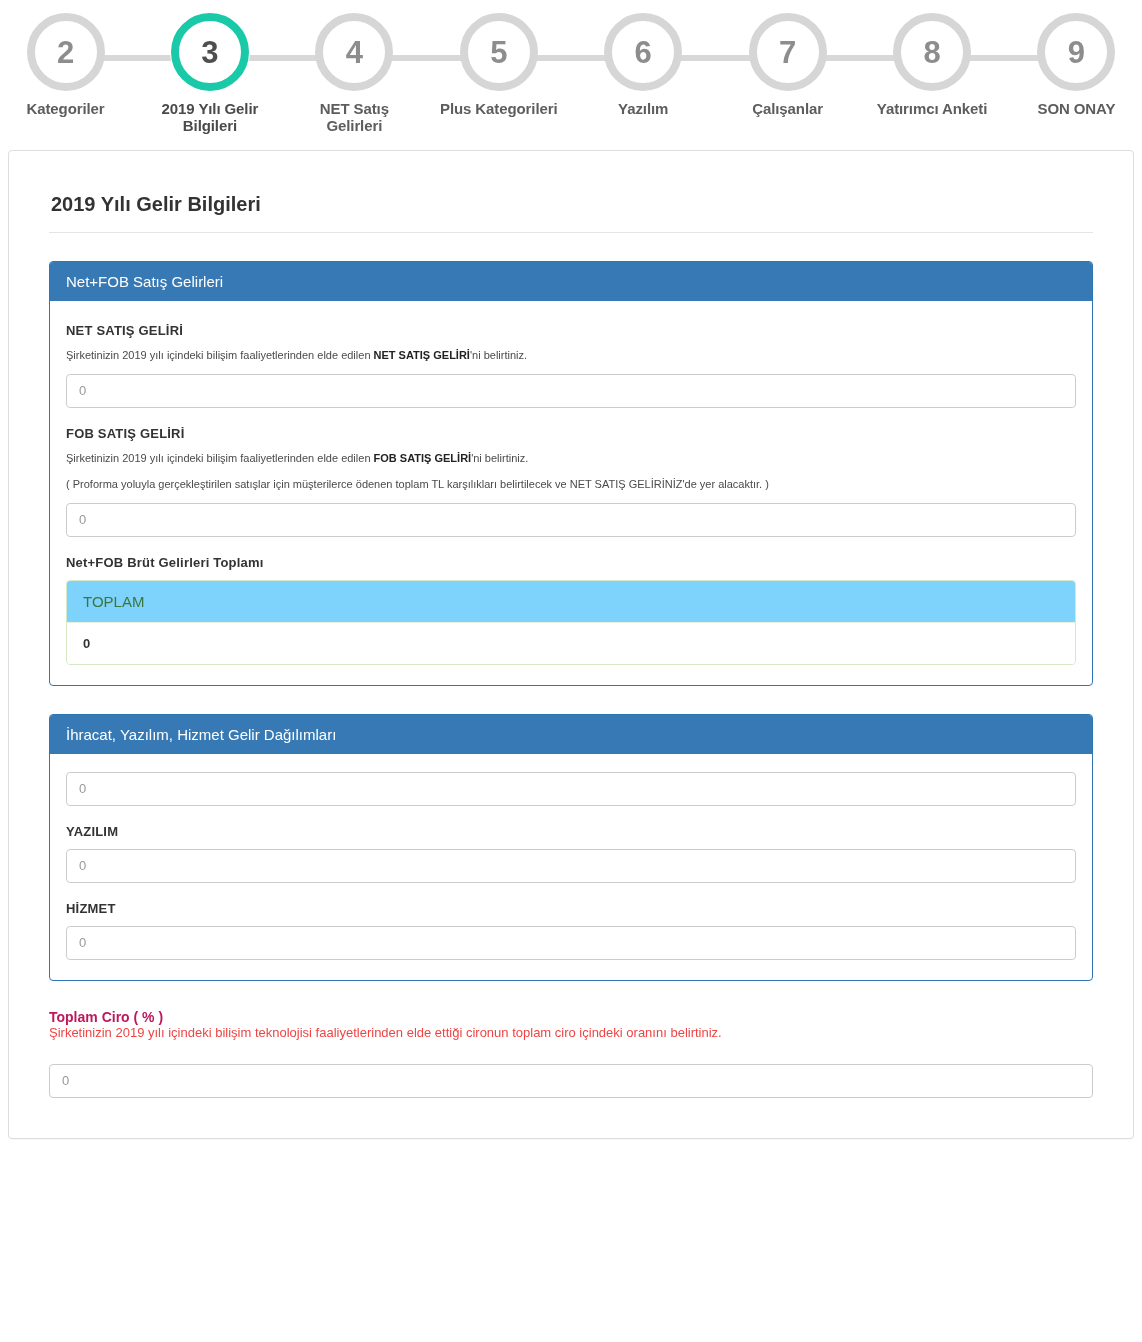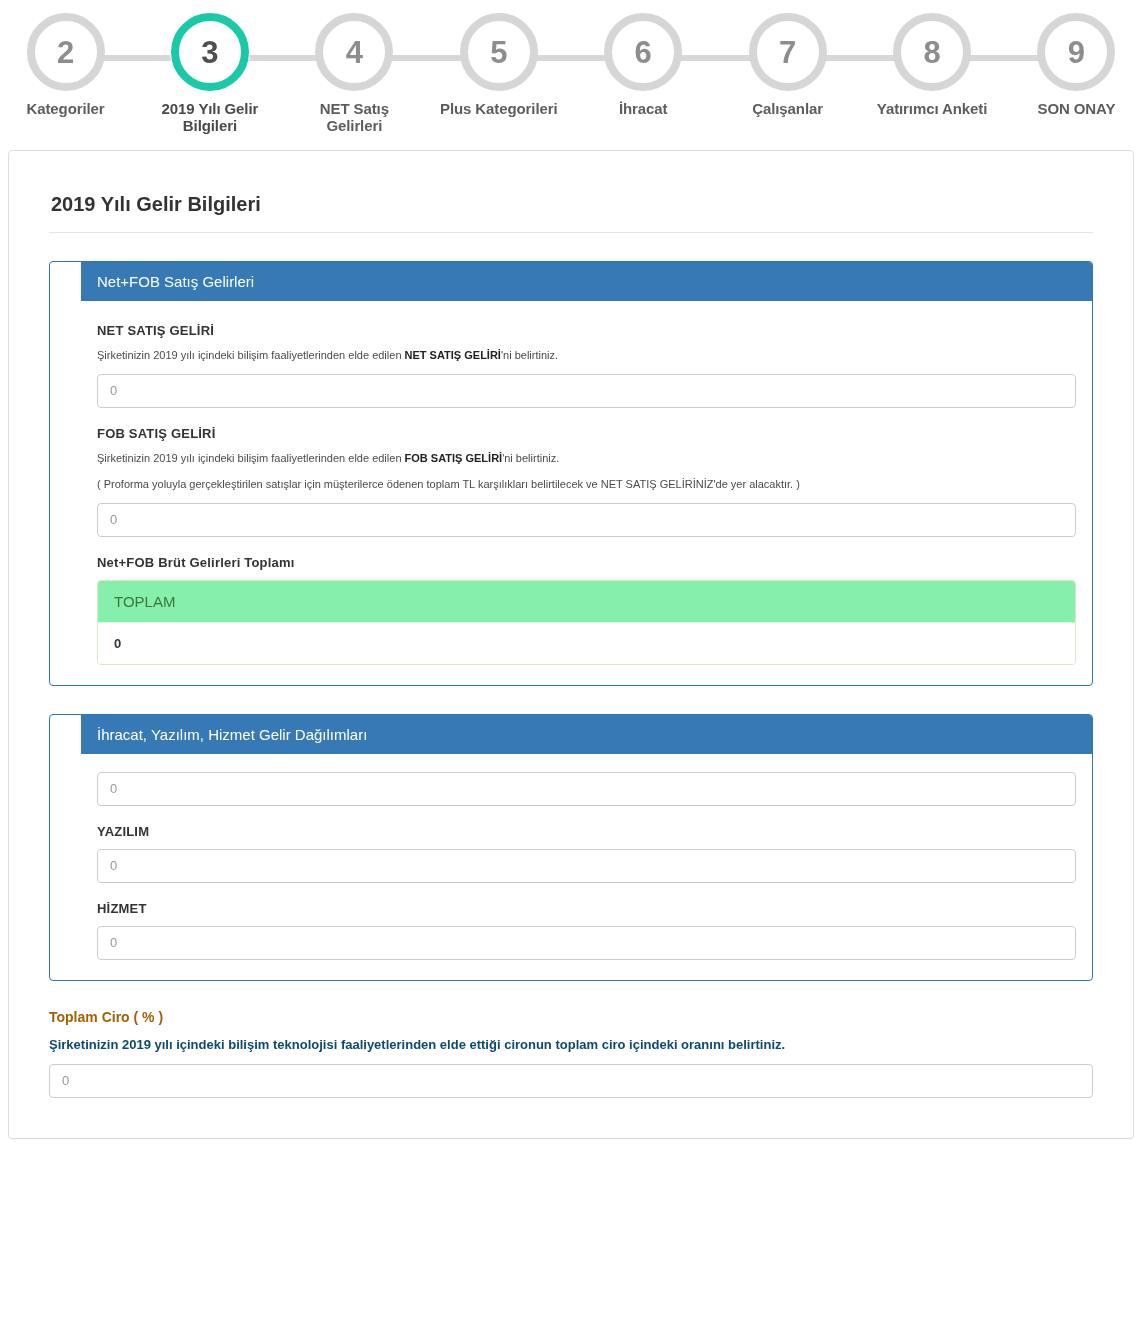--- a/index.html
+++ b/index.html
@@ -91,21 +91,20 @@
     border-bottom: 1px solid #e4e4e4;
     margin-bottom: 28px;
   }
 
   .panel {
     border: 1px solid #2f77b3;
     border-radius: 4px;
     margin-bottom: 28px;
     background: #fff;
     overflow: hidden;
-    padding-left: 31px;
   }
   .panel-head {
     background: #3679b5;
     color: #fff;
     font-size: 15px;
     padding: 11px 16px;
   }
   .panel-body {
     padding: 18px 16px 20px 16px;
   }
@@ -142,48 +141,46 @@
   }
   input.text-input::placeholder { color: #999; }
 
   .total-box {
     border: 1px solid #d6e9c6;
     border-radius: 4px;
     overflow: hidden;
     margin-top: 4px;
   }
   .total-head {
-    background: #86efac;
+    background: #7dd3fc;
     color: #3c763d;
     font-size: 15px;
     padding: 12px 16px;
   }
   .total-value {
     background: #fff;
     font-size: 13px;
     font-weight: bold;
     color: #333;
     padding: 13px 16px;
     border-top: 1px solid #e8f2e0;
   }
 
   .outer-field {
     margin-top: 4px;
   }
   .outer-label {
     font-size: 14px;
     font-weight: bold;
-    color: #a16207;
-    margin-bottom: 12px;
+    color: #be185d;
   }
   .outer-help {
     font-size: 13px;
-    color: #0c4a6e;
-    margin-bottom: 12px;
-    font-weight: bold;
+    color: #ef4444;
+    margin-bottom: 24px;
   }
 </style>
 </head>
 <body>
 
 <div class="stepper">
   <div class="step-track"></div>
   <div class="steps">
 
     <div class="step">
@@ -201,21 +198,21 @@
       <div class="step-label">NET Satış Gelirleri</div>
     </div>
 
     <div class="step">
       <div class="step-bubble">5</div>
       <div class="step-label">Plus Kategorileri</div>
     </div>
 
     <div class="step">
       <div class="step-bubble">6</div>
-      <div class="step-label">İhracat</div>
+      <div class="step-label">Yazılım</div>
     </div>
 
     <div class="step">
       <div class="step-bubble">7</div>
       <div class="step-label">Çalışanlar</div>
     </div>
 
     <div class="step">
       <div class="step-bubble">8</div>
       <div class="step-label">Yatırımcı Anketi</div>

